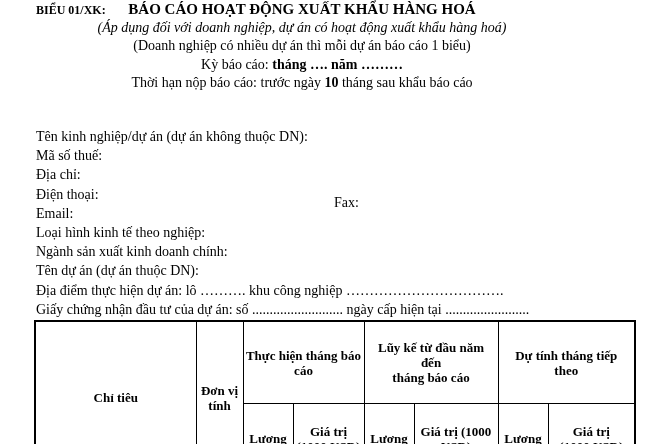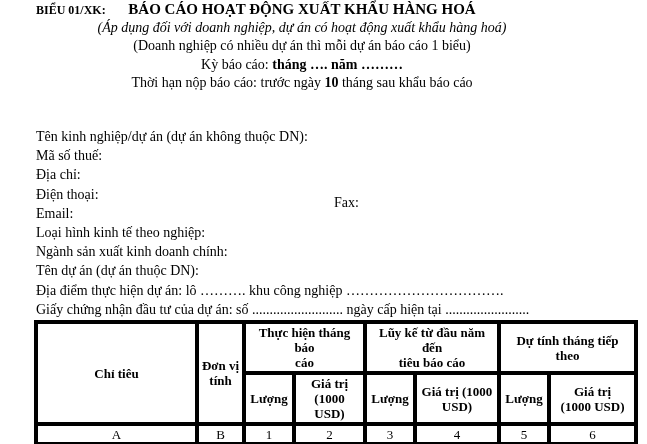--- a/index.html
+++ b/index.html
@@ -45,22 +45,22 @@
     position: absolute;
     left: 34px;
     top: 320px;
     width: 600px;
     border-collapse: collapse;
     table-layout: fixed;
     border: 2px solid #000;
     font-size: 13px;
   }
   table.report-table th, table.report-table td {
-    border: 4px solid #000000;
-    padding: 1px 2px;
+    border: 1px solid #000000;
+    padding: 18px 2px;
     text-align: center;
     vertical-align: middle;
     overflow: hidden;
   }
   table.report-table th { font-weight: bold; line-height: 15px; }
   .pre { white-space: pre-line; }
   .group-row th { height: 36px; }
   .sub-row th { height: 33px; }
   .index-row td { height: 14px; line-height: 13px; padding: 0 2px; font-weight: normal; }
   .total-row td { height: 26px; vertical-align: bottom; }
@@ -112,21 +112,21 @@
         <col style="width:87px">
     </colgroup>
     <thead>
       <tr class="group-row">
         <th rowspan="2">Chỉ tiêu</th>
         <th rowspan="2" class="pre">Đơn vị
 tính</th>
         <th colspan="2" class="pre">Thực hiện tháng báo
 cáo</th>
         <th colspan="2" class="pre">Lũy kế từ đầu năm đến
-tiêu báo cáo</th>
+tháng báo cáo</th>
         <th colspan="2" class="pre">Dự tính tháng tiếp
 theo</th>
       </tr>
       <tr class="sub-row">
         <th>Lượng</th>
         <th class="pre">Giá trị
 (1000 USD)</th>
         <th>Lượng</th>
         <th class="pre">Giá trị (1000
 USD)</th>

